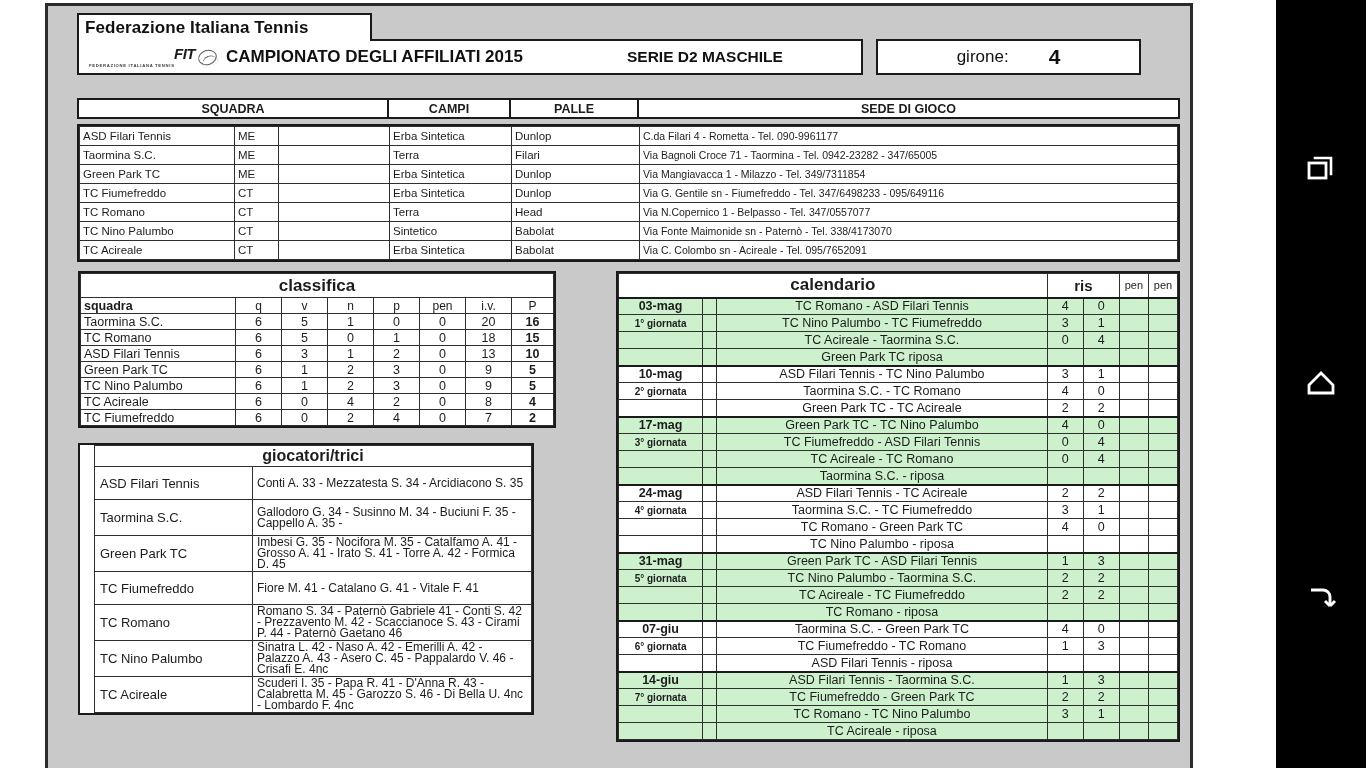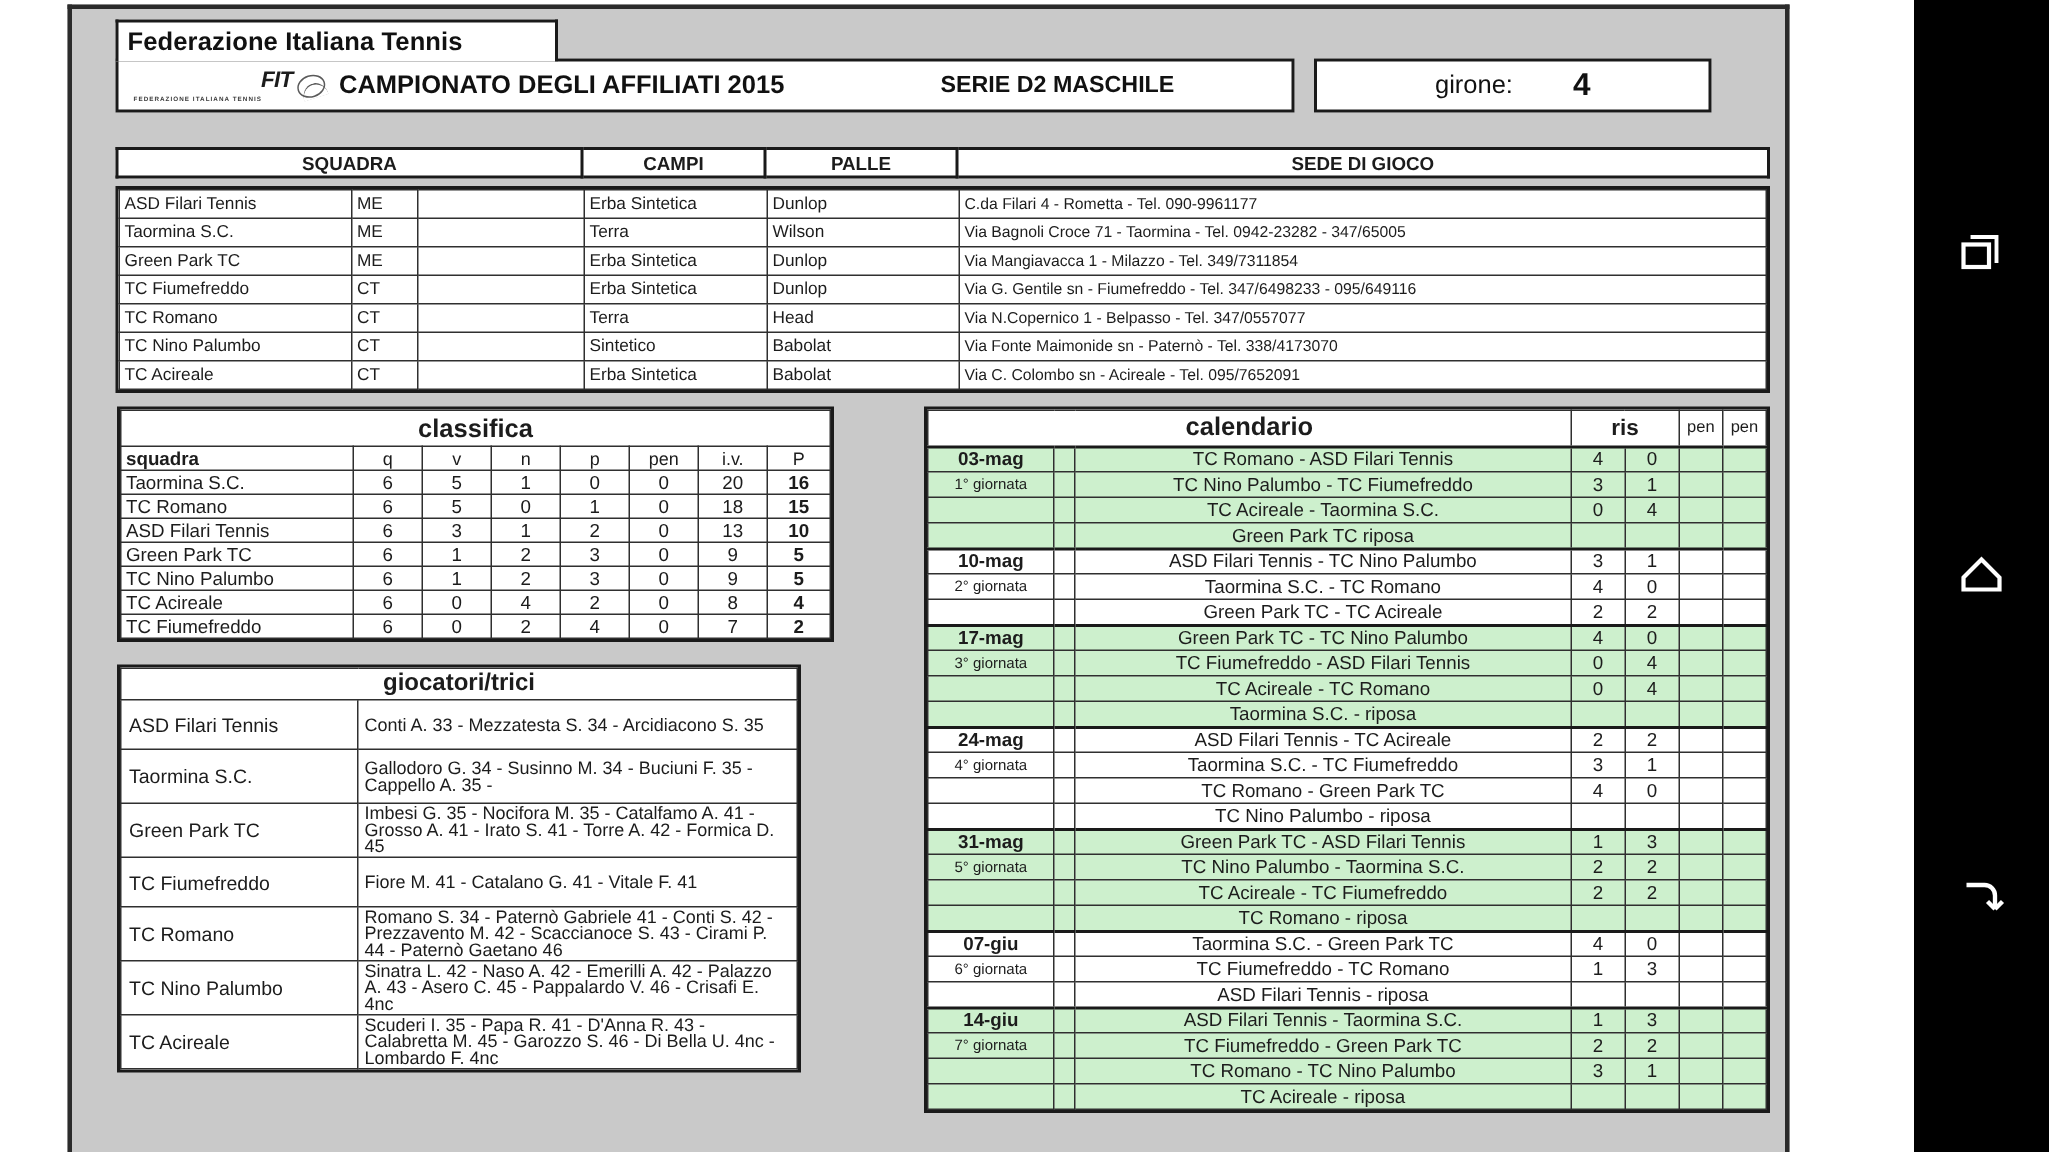--- a/index.html
+++ b/index.html
@@ -73,35 +73,35 @@
   #classifica table { width:100%; }
   #classifica td { height:16px; }
   #classifica .title { font-size:17px; font-weight:bold; text-align:center; height:24px; }
   #classifica .hdr { font-size:12px; text-align:center; }
   #classifica .hdr.sq { text-align:left; font-weight:bold; font-size:12.5px; }
   #classifica .team { text-align:left; font-size:12.5px; }
   #classifica .num { text-align:center; font-size:12.5px; }
   #classifica .pts { text-align:center; font-size:12.5px; font-weight:bold; }
 
   
-  #giocatori { position:absolute; left:30px; top:437px; width:456px; border:2px solid #1a1a1a; background:#fff; }
+  #giocatori { position:absolute; left:30px; top:437px; width:456px; border:2px solid #1a1a1a; background:#fff;padding-left:14px; }
   #giocatori table { width:100%; }
   #giocatori .title { font-size:16px; font-weight:bold; text-align:center; height:21px; }
   #giocatori .team { font-size:13px; width:158px; padding-left:5px; vertical-align:middle; }
   #giocatori .plr { font-size:12px; line-height:11px; padding:1px 4px; vertical-align:middle; overflow:hidden; }
 
   
   #calendario { position:absolute; left:568px; top:265px; width:564px; border:2px solid #1a1a1a; background:#fff; }
   #calendario table { width:100%; }
   #calendario td { height:17px; }
   #calendario .cal-title { font-size:17px; font-weight:bold; text-align:center; }
   #calendario .ris-title { font-size:15px; font-weight:bold; text-align:center; }
   #calendario .pen-title { font-size:11px; text-align:center; }
   #calendario .date { text-align:center; font-size:12.5px; font-weight:bold; }
-  #calendario .gior { text-align:center; font-size:10px; font-weight:normal; }
+  #calendario .gior { text-align:center; font-size:10px; font-weight:bold; }
   #calendario .match { text-align:center; font-size:12.5px; }
   #calendario .sc { text-align:center; font-size:12.5px; }
   tr.green td { background:#cdf0cd; }
   tr.white td { background:#ffffff; }
   tr.sep td { border-top:2px solid #1a1a1a; }
 </style>
 </head>
 <body>
 
 <div id="screen">
@@ -155,21 +155,21 @@
               <td class="small" style="width: 111px; text-align: left;"></td>
               <td class="small" style="width: 122px; text-align: left;">Erba Sintetica</td>
               <td class="small" style="width: 128px; text-align: left;">Dunlop</td>
               <td class="sede" style="text-align: left;">C.da Filari 4 - Rometta - Tel. 090-9961177</td>
             </tr>
             <tr>
               <td class="small" style="width: 155px; text-align: left;">Taormina S.C.</td>
               <td class="small" style="width: 44px; text-align: left;">ME</td>
               <td class="small" style="width: 111px; text-align: left;"></td>
               <td class="small" style="width: 122px; text-align: left;">Terra</td>
-              <td class="small" style="width: 128px; text-align: left;">Wilson</td>
+              <td class="small" style="width: 128px; text-align: left;">Filari</td>
               <td class="sede" style="text-align: left;">Via Bagnoli Croce 71 - Taormina - Tel. 0942-23282 - 347/65005</td>
             </tr>
             <tr>
               <td class="small" style="width: 155px; text-align: left;">Green Park TC</td>
               <td class="small" style="width: 44px; text-align: left;">ME</td>
               <td class="small" style="width: 111px; text-align: left;"></td>
               <td class="small" style="width: 122px; text-align: left;">Erba Sintetica</td>
               <td class="small" style="width: 128px; text-align: left;">Dunlop</td>
               <td class="sede" style="text-align: left;">Via Mangiavacca 1 - Milazzo - Tel. 349/7311854</td>
             </tr>

